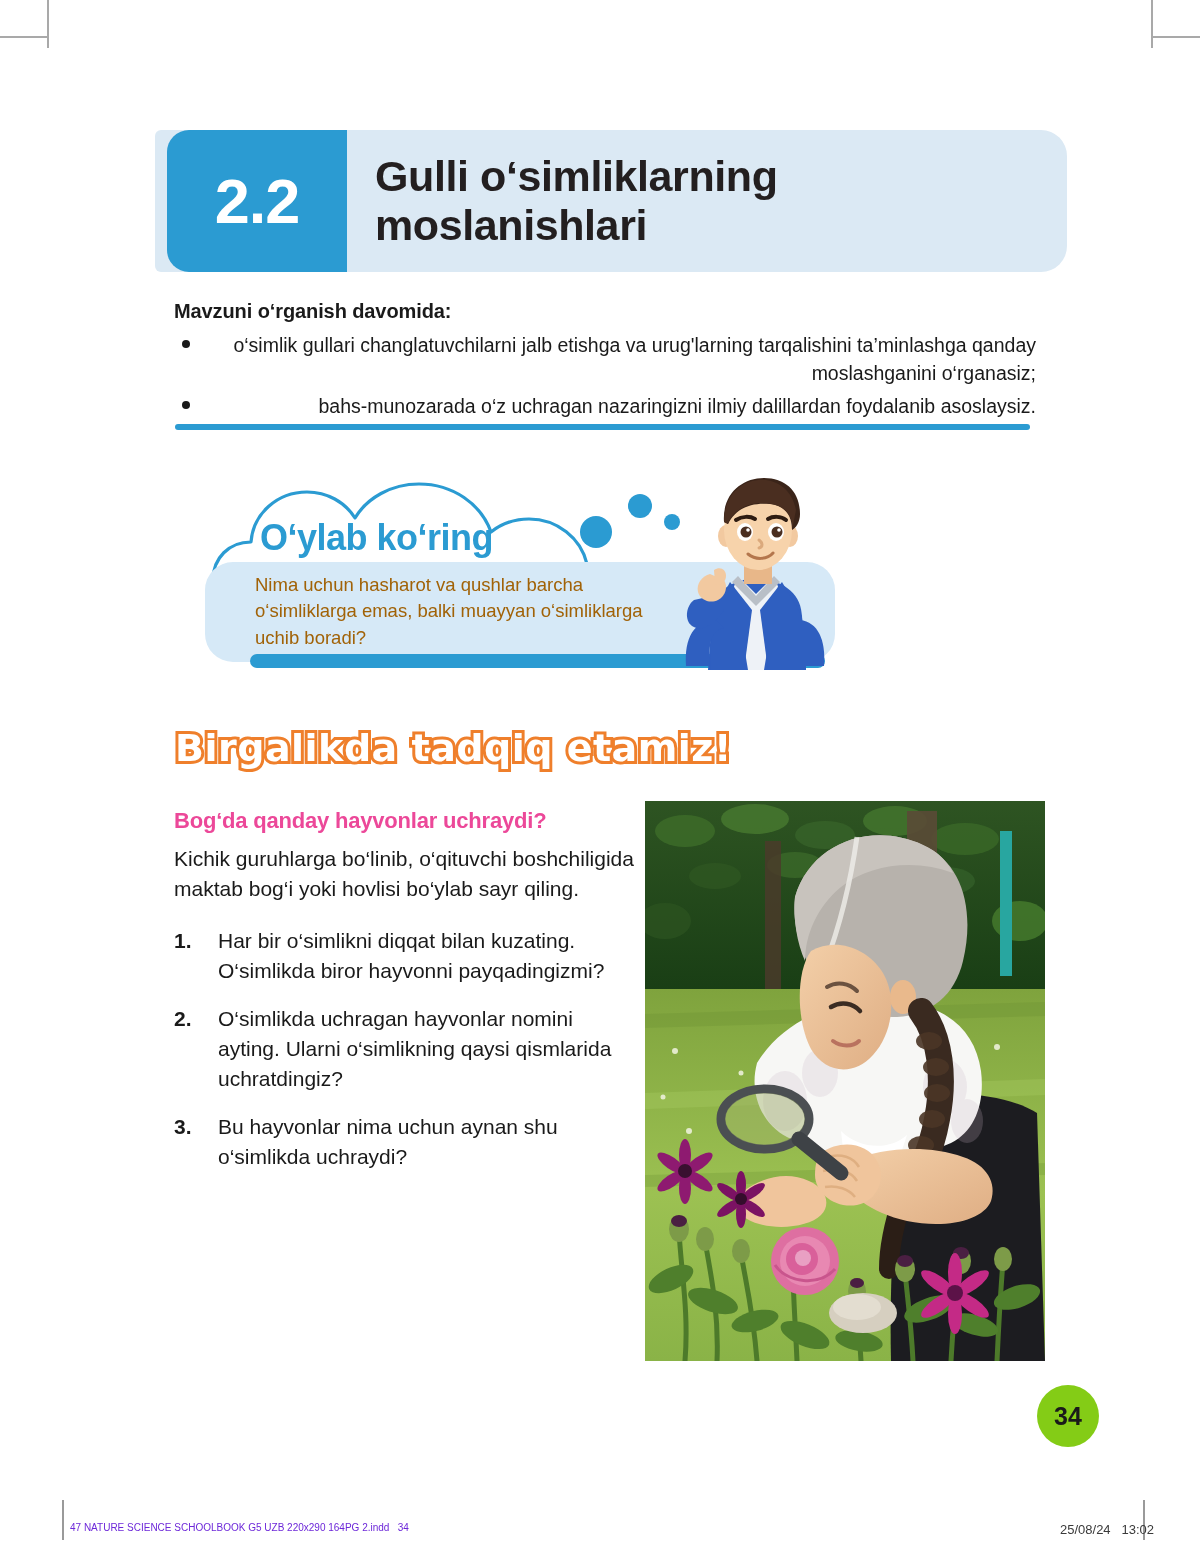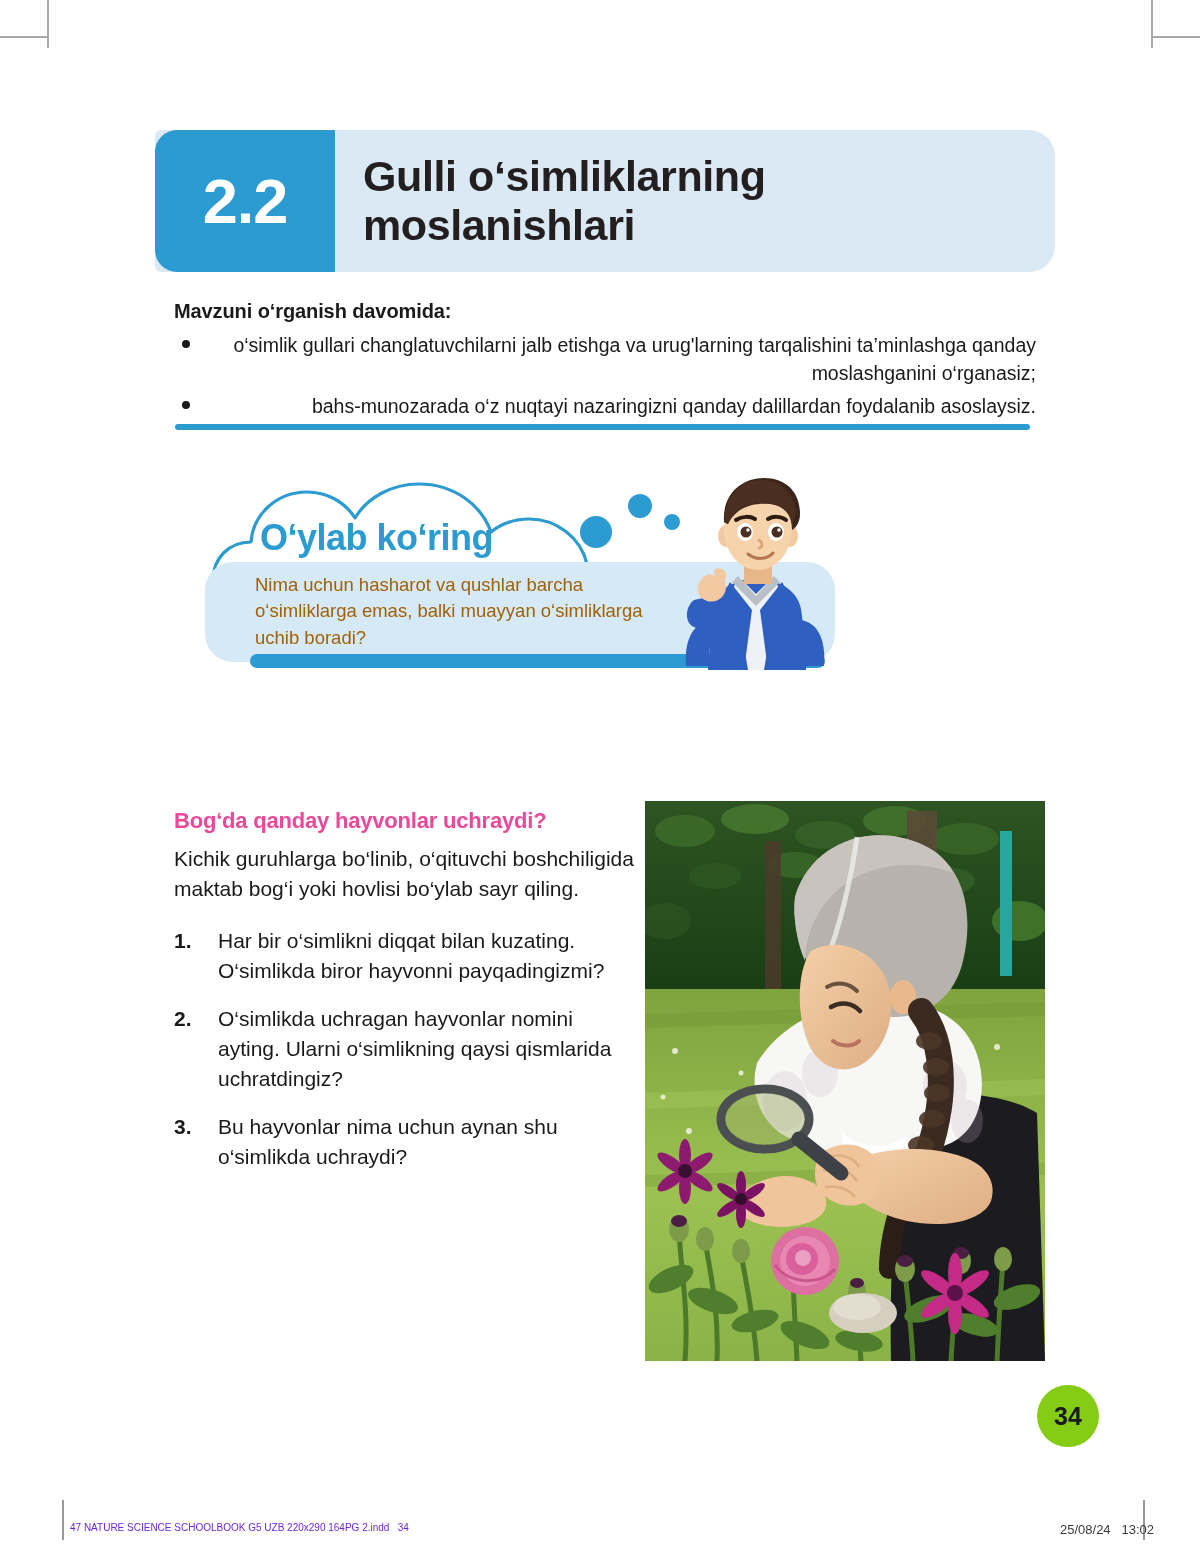--- a/index.html
+++ b/index.html
@@ -31,20 +31,21 @@
   .header-banner {
     position: absolute;
     left: 155px;
     top: 130px;
     width: 900px;
     height: 142px;
     background: #dbe9f4;
     border-radius: 6px 26px 26px 6px;
     display: flex;
     align-items: stretch;
+    padding-left: 12px;
   }
   .header-num {
     width: 180px;
     flex: 0 0 180px;
     background: #2b9bd2;
     border-radius: 22px 0 0 22px;
     display: flex;
     align-items: center;
     justify-content: center;
     color: #ffffff;
@@ -309,21 +310,21 @@
 
   <div class="objectives">
     <div class="obj-heading">Mavzuni o‘rganish davomida:</div>
     <ul class="obj-list">
       <li class="obj-item">
         <span class="obj-bullet"></span>
         <span>o‘simlik gullari changlatuvchilarni jalb etishga va urug'larning tarqalishini ta’minlashga qanday moslashganini o‘rganasiz;</span>
       </li>
       <li class="obj-item">
         <span class="obj-bullet"></span>
-        <span>bahs-munozarada o‘z nuqtayi nazaringizni qanday dalillardan foydalanib asoslaysiz.</span>
+        <span>bahs-munozarada o‘z uchragan nazaringizni ilmiy dalillardan foydalanib asoslaysiz.</span>
       </li>
     </ul>
   </div>
   <div class="divider-rule"></div>
 
   <div class="think-wrap">
     <svg class="cloud-svg" width="660" height="215" viewBox="0 0 660 215">
       <path d="M8 150 L8 118 C8 96 24 80 46 80 C48 52 72 30 102 30 C122 30 140 40 150 56 C162 36 186 22 214 22 C248 22 276 42 286 70 C296 62 310 57 324 57 C352 57 376 76 382 102" fill="none" stroke="#2b9bd2" stroke-width="3.2" stroke-linecap="round" stroke-linejoin="round"></path>
     </svg>
 
@@ -374,20 +375,21 @@
       <circle cx="86" cy="62" r="5.5" fill="#4a2e20"></circle>
       <circle cx="117" cy="62" r="5.5" fill="#4a2e20"></circle>
       <circle cx="88" cy="60" r="1.8" fill="#ffffff"></circle>
       <circle cx="119" cy="60" r="1.8" fill="#ffffff"></circle>
 
       <path d="M99 70 C103 73 103 77 99 78" stroke="#dba97c" stroke-width="3" fill="none" stroke-linecap="round"></path>
       <path d="M88 84 C95 90 107 90 113 83" stroke="#b4764c" stroke-width="3" fill="none" stroke-linecap="round"></path>
     </svg>
   </div>
 
+  <div class="orange-heading">Birgalikda tadqiq etamiz!</div>
 
   <div class="activity">
     <div class="act-title">Bog‘da qanday hayvonlar uchraydi?</div>
     <div class="act-intro">Kichik guruhlarga bo‘linib, o‘qituvchi boshchiligida maktab bog‘i yoki hovlisi bo‘ylab sayr qiling.</div>
     <ol class="act-steps">
       <li class="act-step">
         <span class="act-step-num">1.</span>
         <span>Har bir o‘simlikni diqqat bilan kuzating. O‘simlikda biror hayvonni payqadingizmi?</span>
       </li>
       <li class="act-step">

